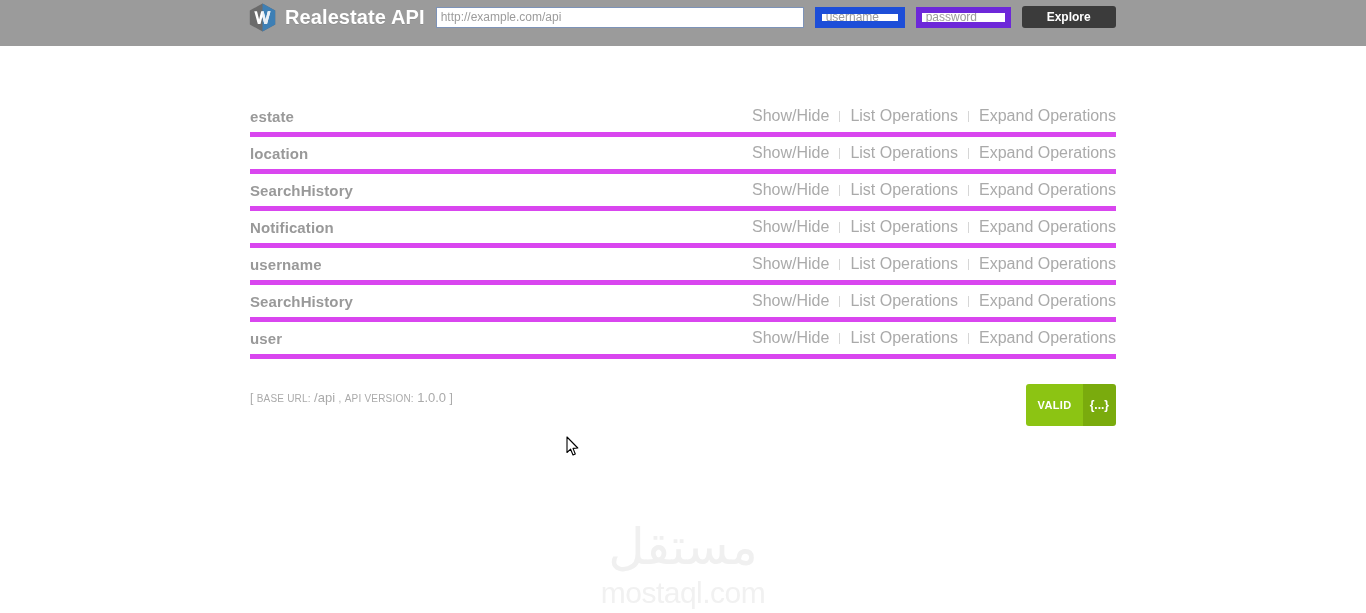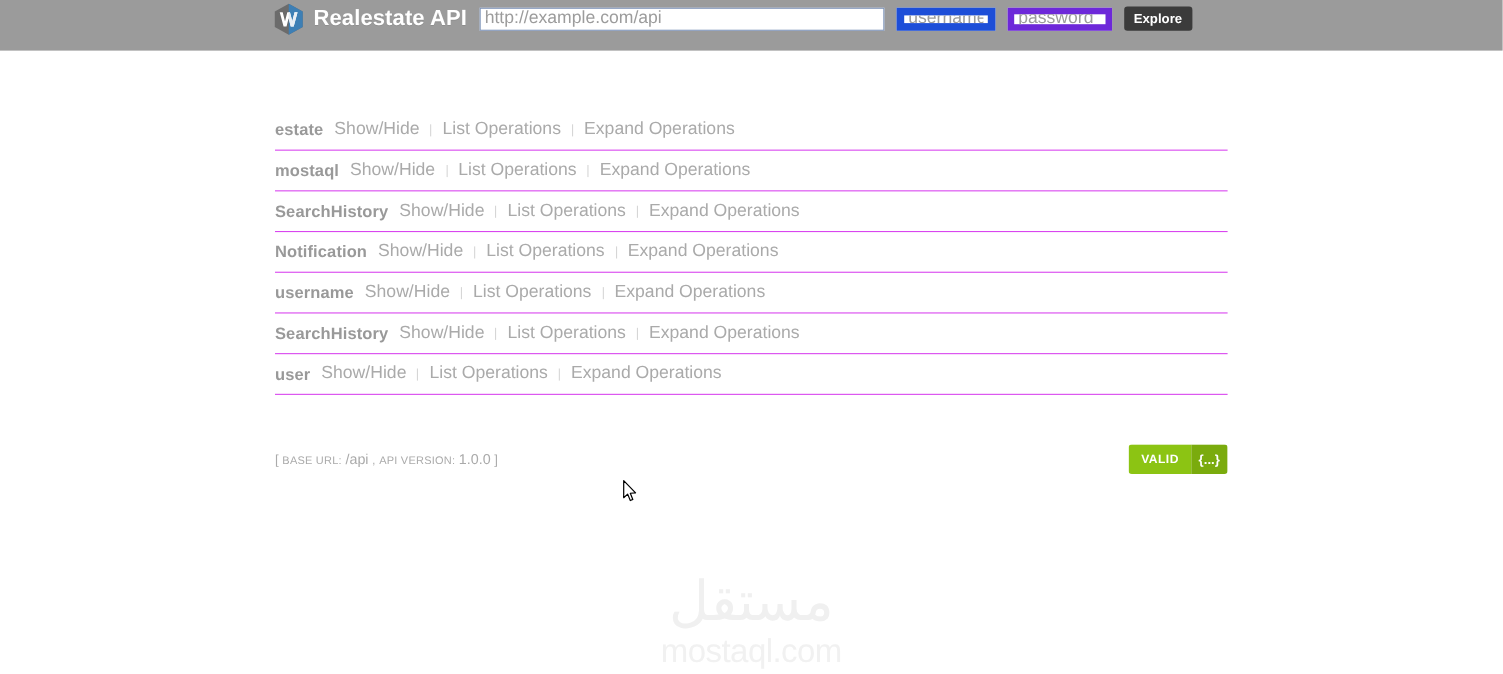--- a/index.html
+++ b/index.html
@@ -38,59 +38,60 @@
     line-height: 1;
     margin-right: 11px;
     white-space: nowrap;
     text-shadow: 0 1px 0 rgba(0,0,0,0.08);
   }
   .hdr-input {
     height: 21px;
     border: 1px solid #8aa0c4;
     background: #ffffff;
     font-family: "Liberation Sans", sans-serif;
-    font-size: 16px;
+    font-size: 12px;
     color: #444;
     padding: 0 4px;
     outline: none;
   }
   .hdr-input::placeholder { color: #9c9c9c; }
   #url-input { width: 368px; margin-right: 11px; border-color: #7d93b8; }
   #user-input { width: 90px; margin-right: 11px; border: 7px solid #1d4ed8; }
   #pass-input { width: 95px; margin-right: 11px; border: 6px solid #6d28d9; }
   #explore-btn {
     height: 22px;
     background: #3b3b3b;
     color: #ffffff;
     border: none;
     border-radius: 3px;
     font-family: "Liberation Sans", sans-serif;
     font-size: 12px;
     font-weight: bold;
-    padding: 0 9px;
+    padding: 0 25px;
     cursor: pointer;
     line-height: 22px;
   }
 
   
   #swagger-ui {
     position: absolute;
     left: 250px; top: 46px;
     width: 866px;
   }
   #resources {
     margin-top: 54px;
   }
   .resource {
     position: relative;
     height: 37px;
-    border-bottom: 1px solid #d946ef;
+    border-bottom: 5px solid #d946ef;
     display: flex;
     align-items: center;
-    justify-content: flex-start;
+    justify-content: space-between;
+    gap: 20px;
   }
   .resource-name {
     font-size: 15px;
     font-weight: bold;
     color: #999999;
     letter-spacing: 0.1px;
     line-height: 1;
     cursor: pointer;
   }
   .resource-ops {
@@ -108,38 +109,38 @@
   }
   .op-link:last-child { padding-right: 0; }
   .op-sep {
     width: 1px; height: 11px;
     background: #d6d6d6;
   }
 
   
   #info-bar {
     position: relative;
-    margin-top: 45px;
+    margin-top: 25px;
     height: 27px;
   }
   #base-url-line {
     font-size: 12px;
     color: #aaaaaa;
     line-height: 27px;
     white-space: nowrap;
   }
   #base-url-line .label {
     font-size: 10px;
     letter-spacing: 0.2px;
   }
   #base-url-line .value { font-size: 13px; }
 
   #validator {
     position: absolute; right: 0; top: 0;
-    height: 27px;
+    height: 42px;
     display: flex; align-items: stretch;
     border-radius: 3px;
     overflow: hidden;
   }
   #valid-label {
     background: #8cc413;
     color: #ffffff;
     font-size: 11px;
     font-weight: bold;
     letter-spacing: 0.4px;
@@ -223,21 +224,21 @@
         <div class="resource-name">estate</div>
         <div class="resource-ops">
           <a class="op-link">Show/Hide</a>
           <span class="op-sep"></span>
           <a class="op-link">List Operations</a>
           <span class="op-sep"></span>
           <a class="op-link">Expand Operations</a>
         </div>
       </div>
       <div class="resource">
-        <div class="resource-name">mostaql</div>
+        <div class="resource-name">location</div>
         <div class="resource-ops">
           <a class="op-link">Show/Hide</a>
           <span class="op-sep"></span>
           <a class="op-link">List Operations</a>
           <span class="op-sep"></span>
           <a class="op-link">Expand Operations</a>
         </div>
       </div>
       <div class="resource">
         <div class="resource-name">SearchHistory</div>

